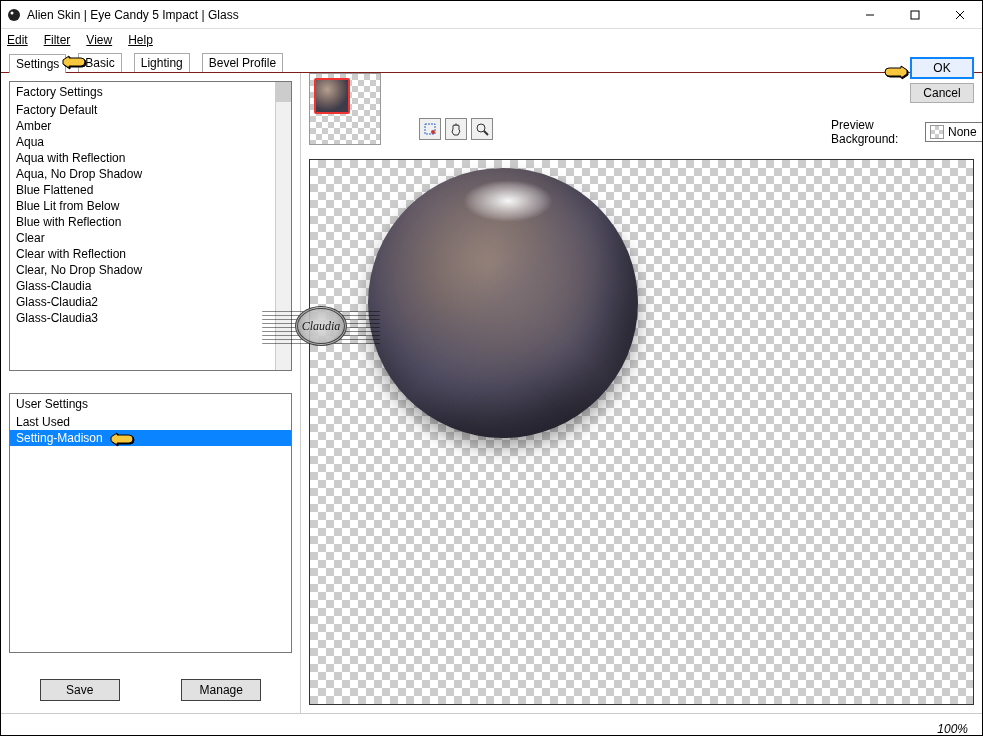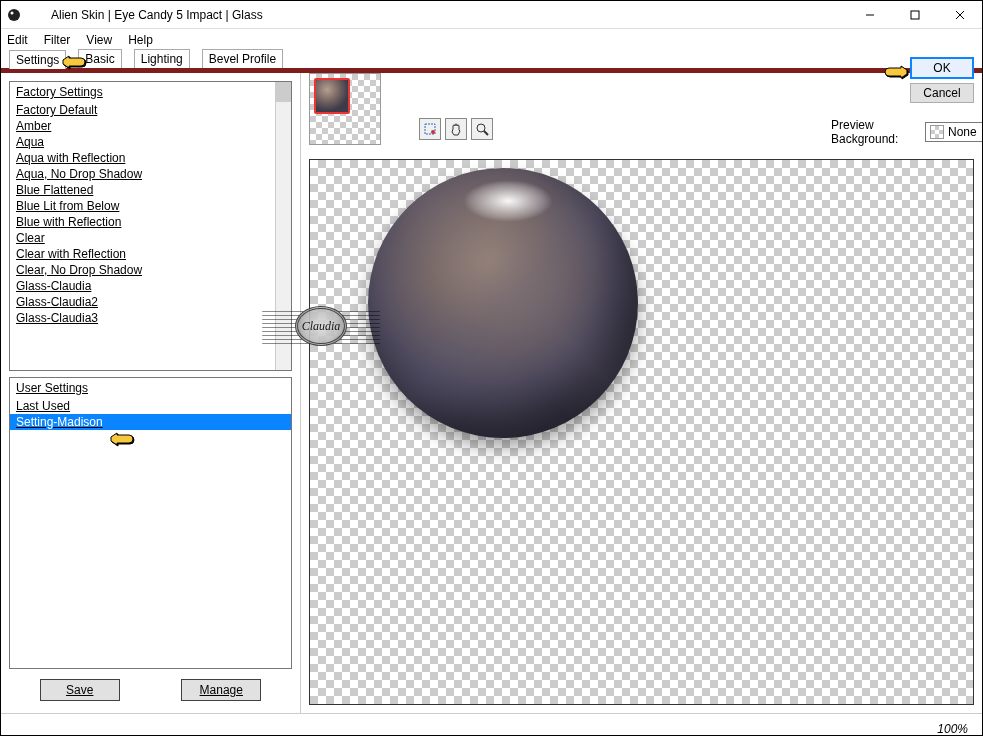--- a/index.html
+++ b/index.html
@@ -1,33 +1,33 @@
 <!DOCTYPE html>
 <html><head>
 <meta charset="utf-8">
 <style>
 * { margin: 0; padding: 0; box-sizing: border-box; font-family: "Segoe UI", Tahoma, sans-serif; font-size: 12px; }
 body { width: 983px; height: 736px; background: #fff; border: 1px solid #000; position: relative; overflow: hidden; }
 
-.titlebar { height: 28px; background: #fff; display: flex; align-items: center; padding: 0 0 0 6px; border-bottom: 1px solid #ddd; gap: 24px; }
+.titlebar { height: 28px; background: #fff; display: flex; align-items: center; padding: 0 0 0 6px; border-bottom: 1px solid #ddd; }
 .titlebar .title-text { flex: 1; font-size: 12px; }
 .titlebar .win-controls { display: flex; }
 .titlebar .win-btn { width: 45px; height: 27px; display: flex; align-items: center; justify-content: center; }
 .titlebar .win-btn svg { width: 10px; height: 10px; }
 
-.menubar { height: 22px; display: flex; align-items: center; padding: 0 6px; gap: 16px; }
+.menubar { height: 22px; display: flex; align-items: center; padding: 0 6px; gap: 16px; text-decoration: underline; }
 .menubar .menu-item { cursor: default; }
 
-.tabbar { height: 22px; display: flex; align-items: flex-end; padding: 0 8px; gap: 12px; border-bottom: 5px solid #7f1d1d; text-align: center; }
+.tabbar { height: 22px; display: flex; align-items: flex-end; padding: 0 8px; gap: 12px; border-bottom: 1px solid #7f1d1d; text-align: center; }
 .tabbar .tab { padding: 2px 6px; border: 1px solid #aaa; border-bottom: none; background: #fff; position: relative; }
 .tabbar .tab.active { top: 1px; background: #fff; }
 
 .content { display: flex; height: calc(100% - 28px - 22px - 22px - 22px); }
 
-.left-pane { width: 300px; border-right: 1px solid #ccc; padding: 8px; display: flex; flex-direction: column; gap: 6px; text-decoration: underline; }
+.left-pane { width: 300px; border-right: 1px solid #ccc; padding: 8px; display: flex; flex-direction: column; gap: 22px; }
 .listbox { border: 1px solid #777; background: #fff; overflow: hidden; position: relative; }
 .listbox .header { padding: 3px 6px; font-size: 12px; }
 .listbox .items { padding: 0; }
 .listbox .item { padding: 1px 6px; font-size: 12px; cursor: default; }
 .listbox .item.selected { background: #0a84ff; color: #ffffff; }
 .factory-box { height: 290px; }
 .user-box { flex: 1; }
 .scrollbar-track { position: absolute; right: 0; top: 0; width: 16px; height: 100%; background: #f0f0f0; border-left: 1px solid #ccc; }
 .scrollbar-thumb { position: absolute; right: 0; top: 0; width: 16px; height: 20px; background: #ccc; }
 

